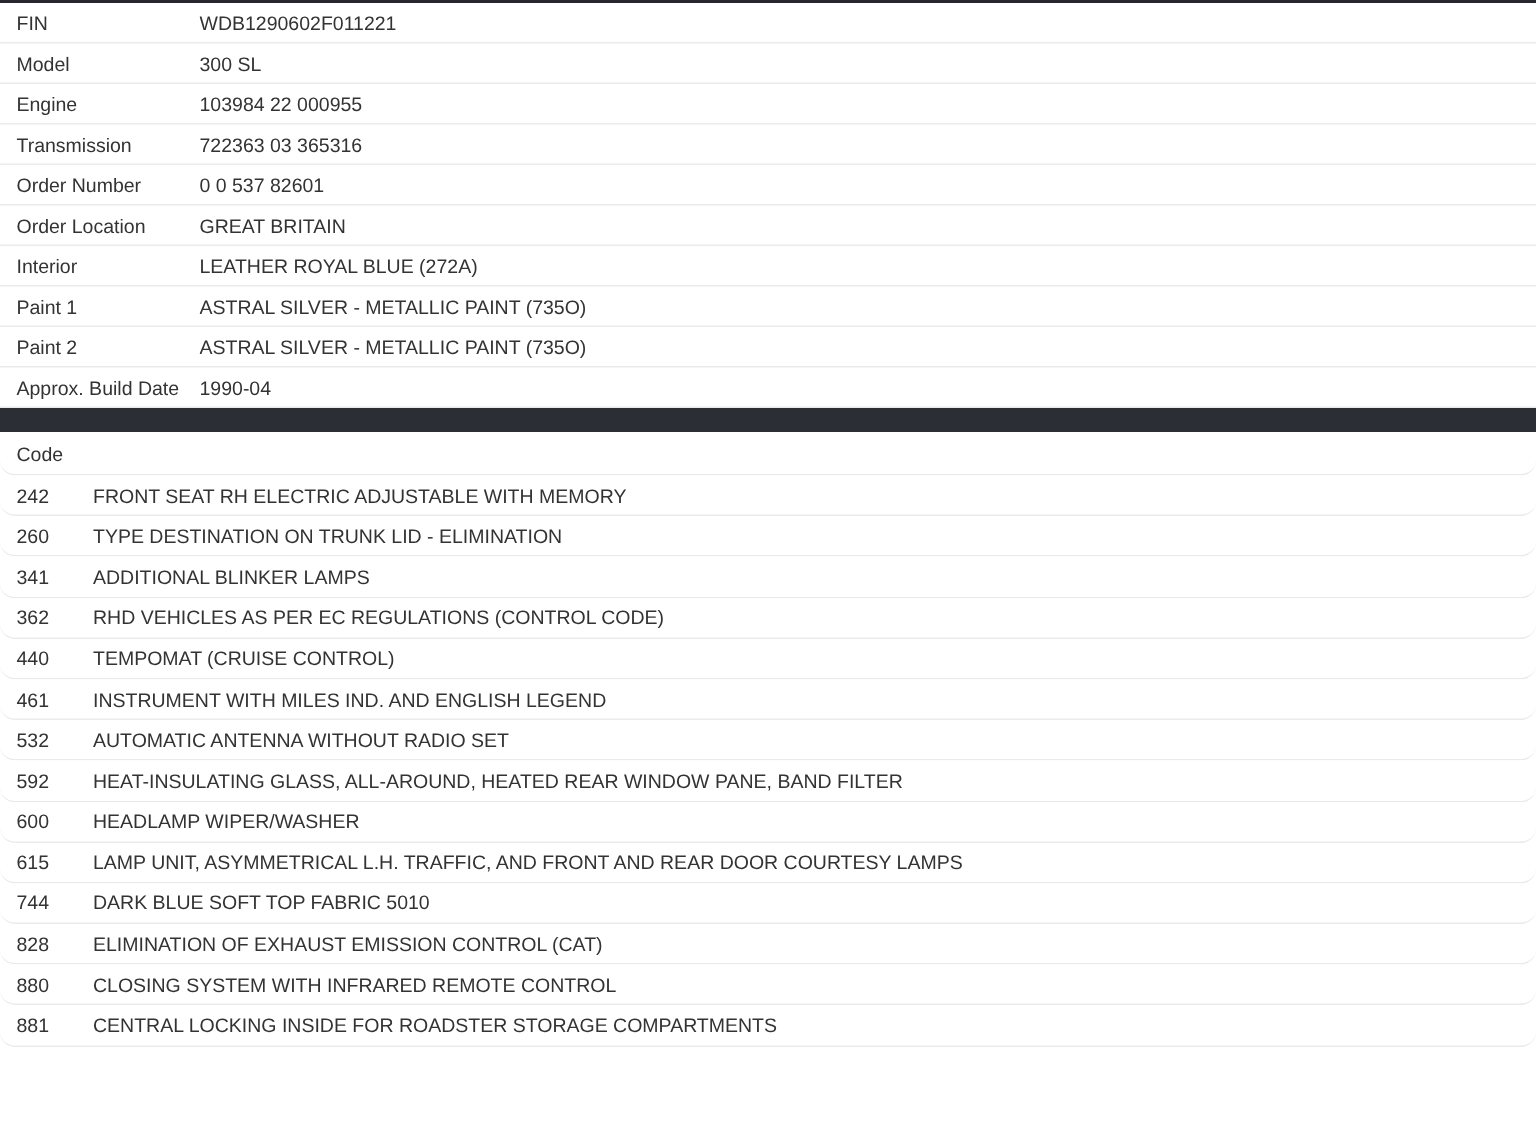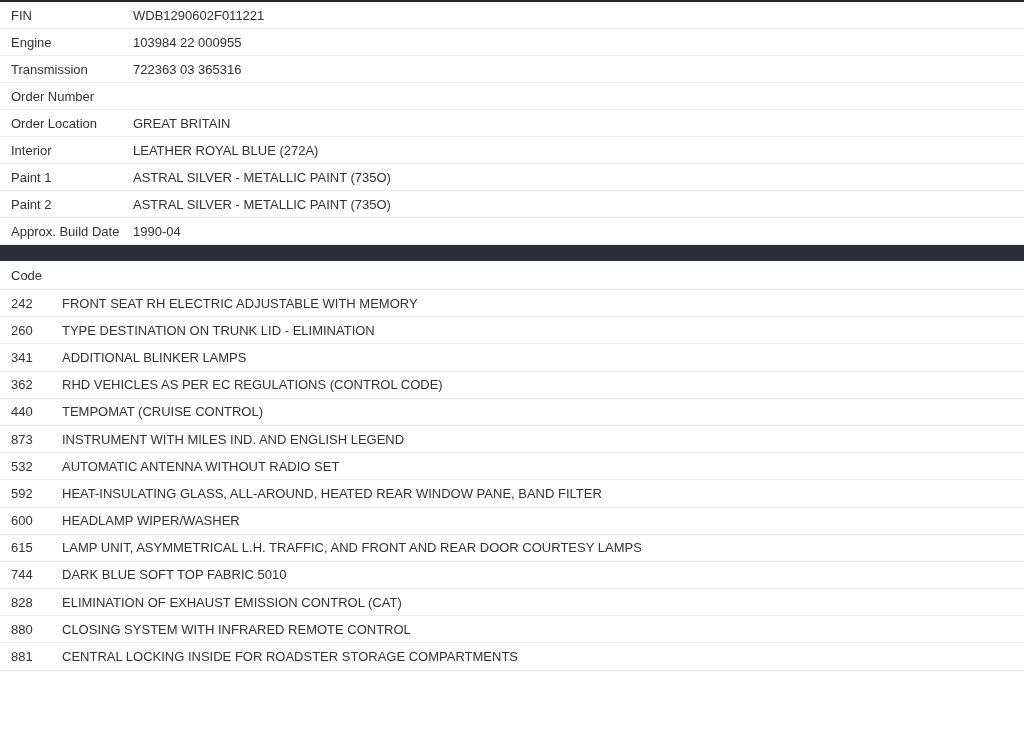--- a/index.html
+++ b/index.html
@@ -45,20 +45,21 @@
     background: #2b2e35;
   }
 
   
   .opt-row {
     display: flex;
     align-items: center;
     height: 27.19px;
     box-sizing: border-box;
     border-bottom: 1px solid #e9eaeb;
+    border-radius: 10px;
   }
   .opt-row.header-row { height: 29px; }
   .code-cell {
     flex: 0 0 62px;
     width: 62px;
     padding-left: 11px;
     box-sizing: border-box;
     white-space: nowrap;
     overflow: hidden;
   }
@@ -72,33 +73,38 @@
 <body>
 
 <div class="page">
 
   <div class="info-table" id="info-table">
   <div class="info-row">
     <div class="label-cell">FIN</div>
     <div class="value-cell">WDB1290602F011221</div>
   </div>
 
+  <div class="info-row">
+    <div class="label-cell">Model</div>
+    <div class="value-cell">300 SL</div>
+  </div>
 
   <div class="info-row">
     <div class="label-cell">Engine</div>
     <div class="value-cell">103984 22 000955</div>
   </div>
 
   <div class="info-row">
     <div class="label-cell">Transmission</div>
     <div class="value-cell">722363 03 365316</div>
   </div>
 
   <div class="info-row">
     <div class="label-cell">Order Number</div>
+    <div class="value-cell">0 0 537 82601</div>
   </div>
 
   <div class="info-row">
     <div class="label-cell">Order Location</div>
     <div class="value-cell">GREAT BRITAIN</div>
   </div>
 
   <div class="info-row">
     <div class="label-cell">Interior</div>
     <div class="value-cell">LEATHER ROYAL BLUE (272A)</div>
@@ -146,21 +152,21 @@
     <div class="code-cell">362</div>
     <div class="desc-cell">RHD VEHICLES AS PER EC REGULATIONS (CONTROL CODE)</div>
   </div>
 
   <div class="opt-row">
     <div class="code-cell">440</div>
     <div class="desc-cell">TEMPOMAT (CRUISE CONTROL)</div>
   </div>
 
   <div class="opt-row">
-    <div class="code-cell">873</div>
+    <div class="code-cell">461</div>
     <div class="desc-cell">INSTRUMENT WITH MILES IND. AND ENGLISH LEGEND</div>
   </div>
 
   <div class="opt-row">
     <div class="code-cell">532</div>
     <div class="desc-cell">AUTOMATIC ANTENNA WITHOUT RADIO SET</div>
   </div>
 
 
 

